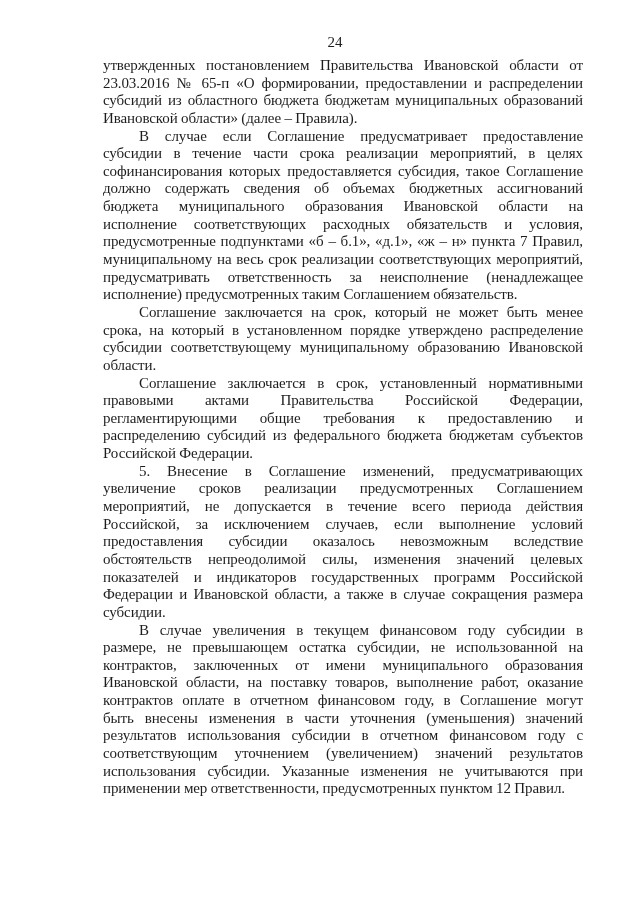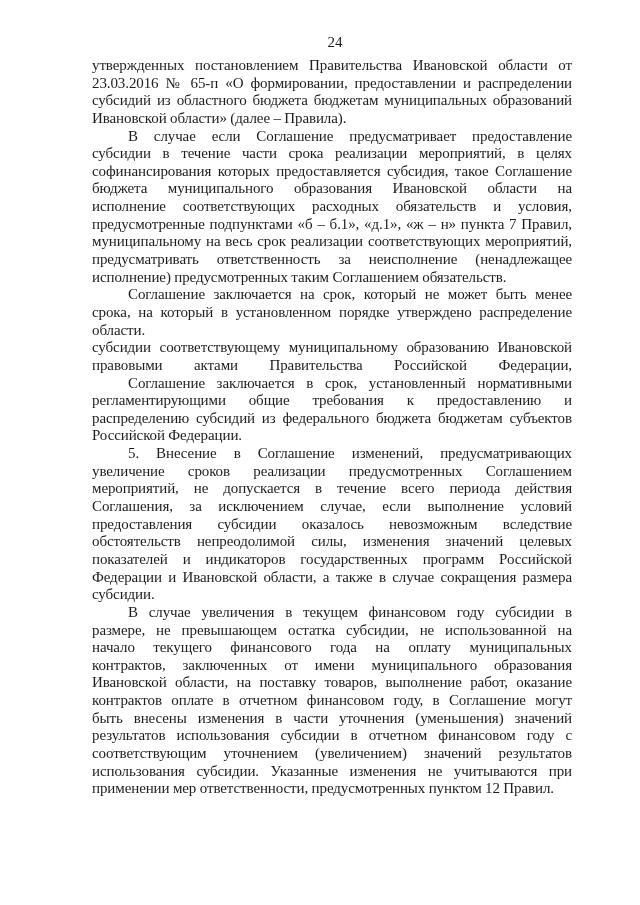--- a/index.html
+++ b/index.html
@@ -21,21 +21,21 @@
     top: 34px;
     left: 95px;
     width: 480px;
     text-align: center;
     font-size: 15px;
     line-height: 17px;
   }
   .content {
     position: absolute;
     top: 57px;
-    left: 92px;
+    left: 103px;
     width: 480px;
   }
   .para {
     margin: 0;
     padding: 0;
   }
   .line {
     font-size: 15px;
     line-height: 17.65px;
     height: 17.65px;
@@ -62,55 +62,55 @@
       <div class="para">
         <div class="line">утвержденных постановлением Правительства Ивановской области от</div>
         <div class="line">23.03.2016 № 65-п «О формировании, предоставлении и распределении</div>
         <div class="line">субсидий из областного бюджета бюджетам муниципальных образований</div>
         <div class="line last">Ивановской области» (далее – Правила).</div>
       </div>
       <div class="para">
         <div class="line first">В случае если Соглашение предусматривает предоставление</div>
         <div class="line">субсидии в течение части срока реализации мероприятий, в целях</div>
         <div class="line">софинансирования которых предоставляется субсидия, такое Соглашение</div>
+        <div class="line">должно содержать сведения об объемах бюджетных ассигнований</div>
         <div class="line">бюджета муниципального образования Ивановской области на</div>
         <div class="line">исполнение соответствующих расходных обязательств и условия,</div>
         <div class="line">предусмотренные подпунктами «б – б.1», «д.1», «ж – н» пункта 7 Правил,</div>
         <div class="line">муниципальному на весь срок реализации соответствующих мероприятий, и</div>
         <div class="line">предусматривать ответственность за неисполнение (ненадлежащее</div>
         <div class="line last">исполнение) предусмотренных таким Соглашением обязательств.</div>
       </div>
       <div class="para">
         <div class="line first">Соглашение заключается на срок, который не может быть менее</div>
         <div class="line">срока, на который в установленном порядке утверждено распределение</div>
+        <div class="line">субсидии соответствующему муниципальному образованию Ивановской</div>
         <div class="line last">области.</div>
-        <div class="line">субсидии соответствующему муниципальному образованию Ивановской</div>
       </div>
       <div class="para">
+        <div class="line first">Соглашение заключается в срок, установленный нормативными</div>
         <div class="line">правовыми актами Правительства Российской Федерации,</div>
-        <div class="line first">Соглашение заключается в срок, установленный нормативными</div>
         <div class="line">регламентирующими общие требования к предоставлению и</div>
         <div class="line">распределению субсидий из федерального бюджета бюджетам субъектов</div>
         <div class="line last">Российской Федерации.</div>
       </div>
       <div class="para">
         <div class="line first">5. Внесение в Соглашение изменений, предусматривающих</div>
         <div class="line">увеличение сроков реализации предусмотренных Соглашением</div>
         <div class="line">мероприятий, не допускается в течение всего периода действия</div>
-        <div class="line">Соглашения, за исключением случае, если выполнение условий</div>
+        <div class="line">Российской, за исключением случаев, если выполнение условий</div>
         <div class="line">предоставления субсидии оказалось невозможным вследствие</div>
         <div class="line">обстоятельств непреодолимой силы, изменения значений целевых</div>
         <div class="line">показателей и индикаторов государственных программ Российской</div>
         <div class="line">Федерации и Ивановской области, а также в случае сокращения размера</div>
         <div class="line last">субсидии.</div>
       </div>
       <div class="para">
         <div class="line first">В случае увеличения в текущем финансовом году субсидии в</div>
         <div class="line">размере, не превышающем остатка субсидии, не использованной на</div>
-        <div class="line">начало текущего финансового года на оплату муниципальных</div>
         <div class="line">контрактов, заключенных от имени муниципального образования</div>
         <div class="line">Ивановской области, на поставку товаров, выполнение работ, оказание</div>
         <div class="line">контрактов оплате в отчетном финансовом году, в Соглашение могут</div>
         <div class="line">быть внесены изменения в части уточнения (уменьшения) значений</div>
         <div class="line">результатов использования субсидии в отчетном финансовом году с</div>
         <div class="line">соответствующим уточнением (увеличением) значений результатов</div>
         <div class="line">использования субсидии. Указанные изменения не учитываются при</div>
         <div class="line last">применении мер ответственности, предусмотренных пунктом 12 Правил.</div>
       </div>
     </div>

